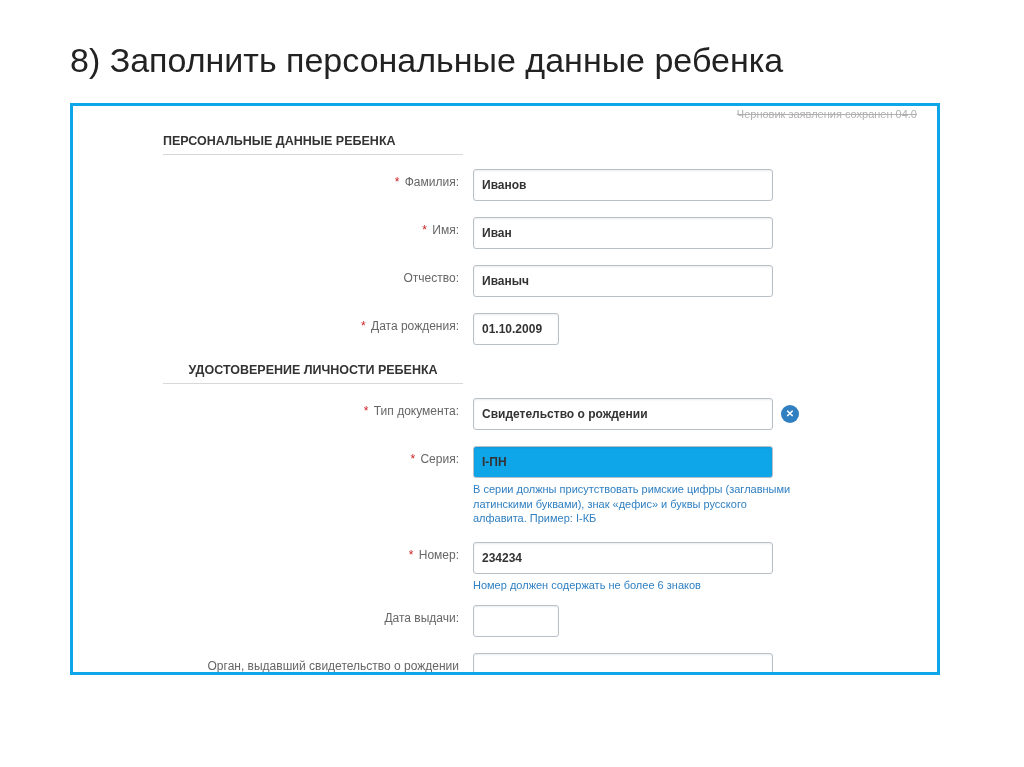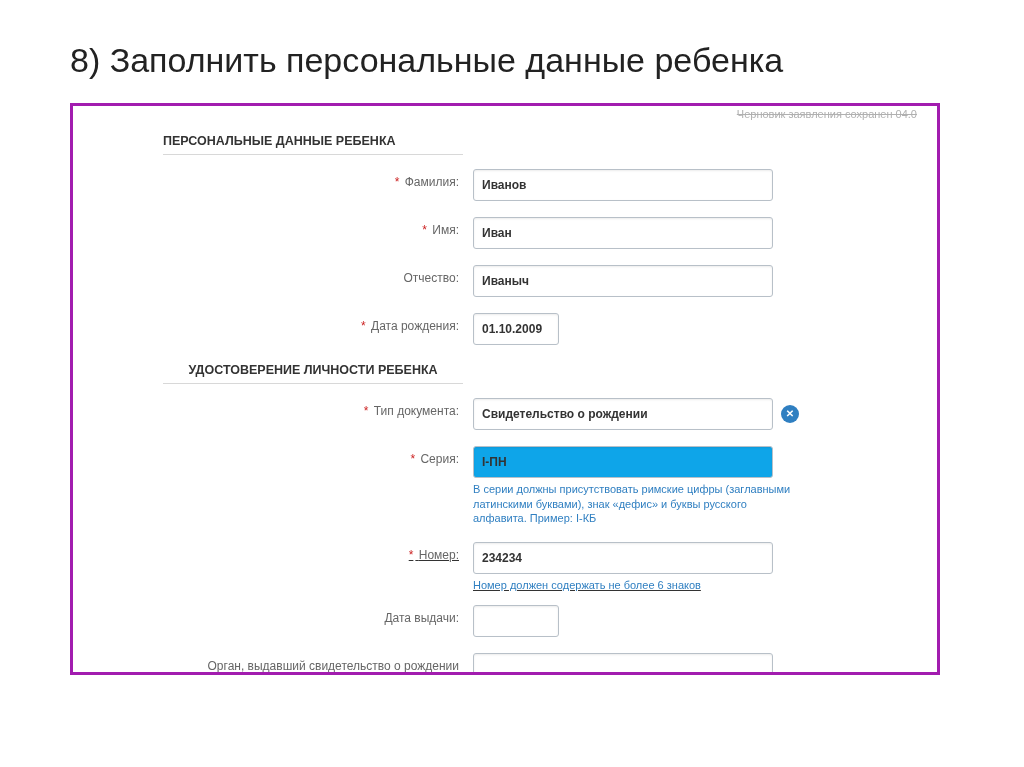--- a/index.html
+++ b/index.html
@@ -14,21 +14,21 @@
     padding: 40px 70px 0 70px;
   }
   .slide-title {
     font-size: 34px;
     font-weight: 400;
     color: #222;
     margin-bottom: 22px;
     line-height: 1.2;
   }
   .frame {
-    border: 3px solid #a21caf;
+    border: 3px solid #0ea5e9;
     width: 870px;
     height: 572px;
     position: relative;
     overflow: hidden;
     background: #fff;
   }
   .draft-note {
     position: absolute;
     top: 2px;
     right: 20px;
@@ -175,21 +175,21 @@
       </div>
 
       <div class="field-row tight">
         <div class="label-col"><span class="req">*</span> <span>Серия:</span></div>
         <div class="input-col">
           <input class="text-input hl" type="text" value="I-ПН" style="">
           <div class="hint">В серии должны присутствовать римские цифры (заглавными латинскими буквами), знак «дефис» и буквы русского алфавита. Пример: I-КБ</div>
         </div>
       </div>
 
-      <div class="field-row tight" style="margin-top:16px;text-decoration:underline;">
+      <div class="field-row tight" style="margin-top:16px;">
         <div class="label-col"><span class="req">*</span> <span>Номер:</span></div>
         <div class="input-col">
           <input class="text-input" type="text" value="234234" style="">
           <div class="hint">Номер должен содержать не более 6 знаков</div>
         </div>
       </div>
 
       <div class="field-row" style="margin-top:12px;">
         <div class="label-col"><span>Дата выдачи:</span></div>
         <div class="input-col">

